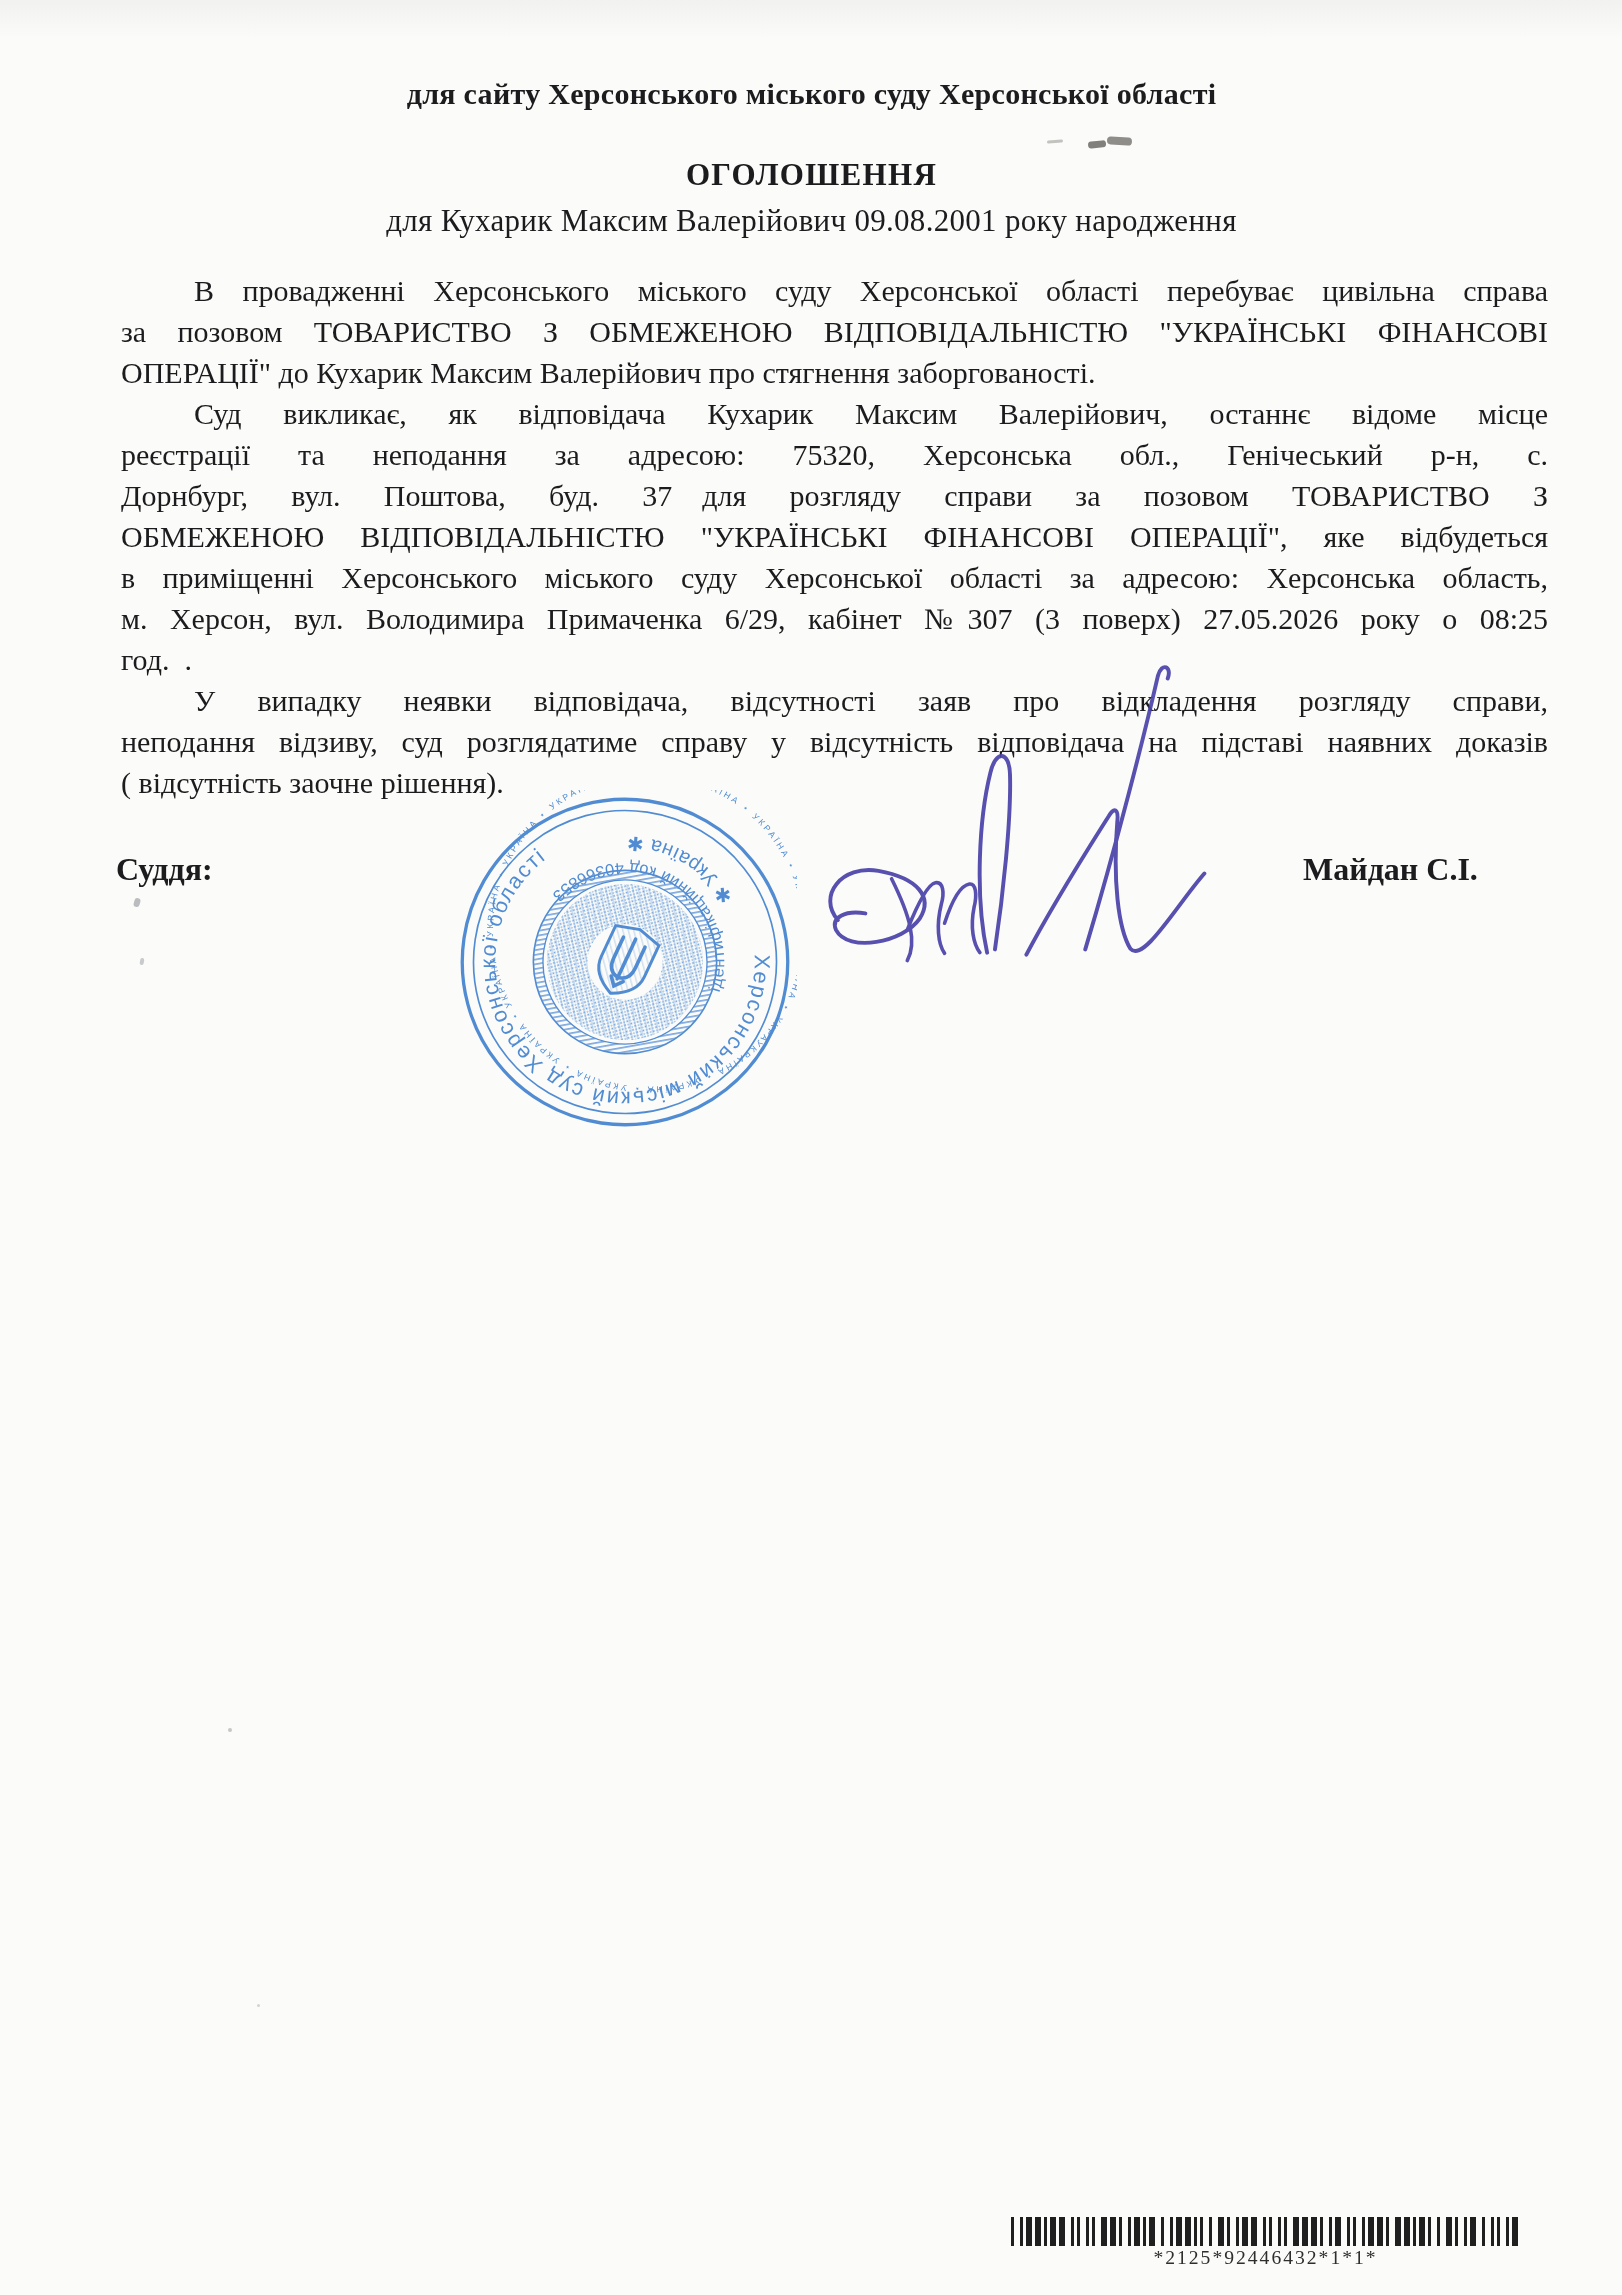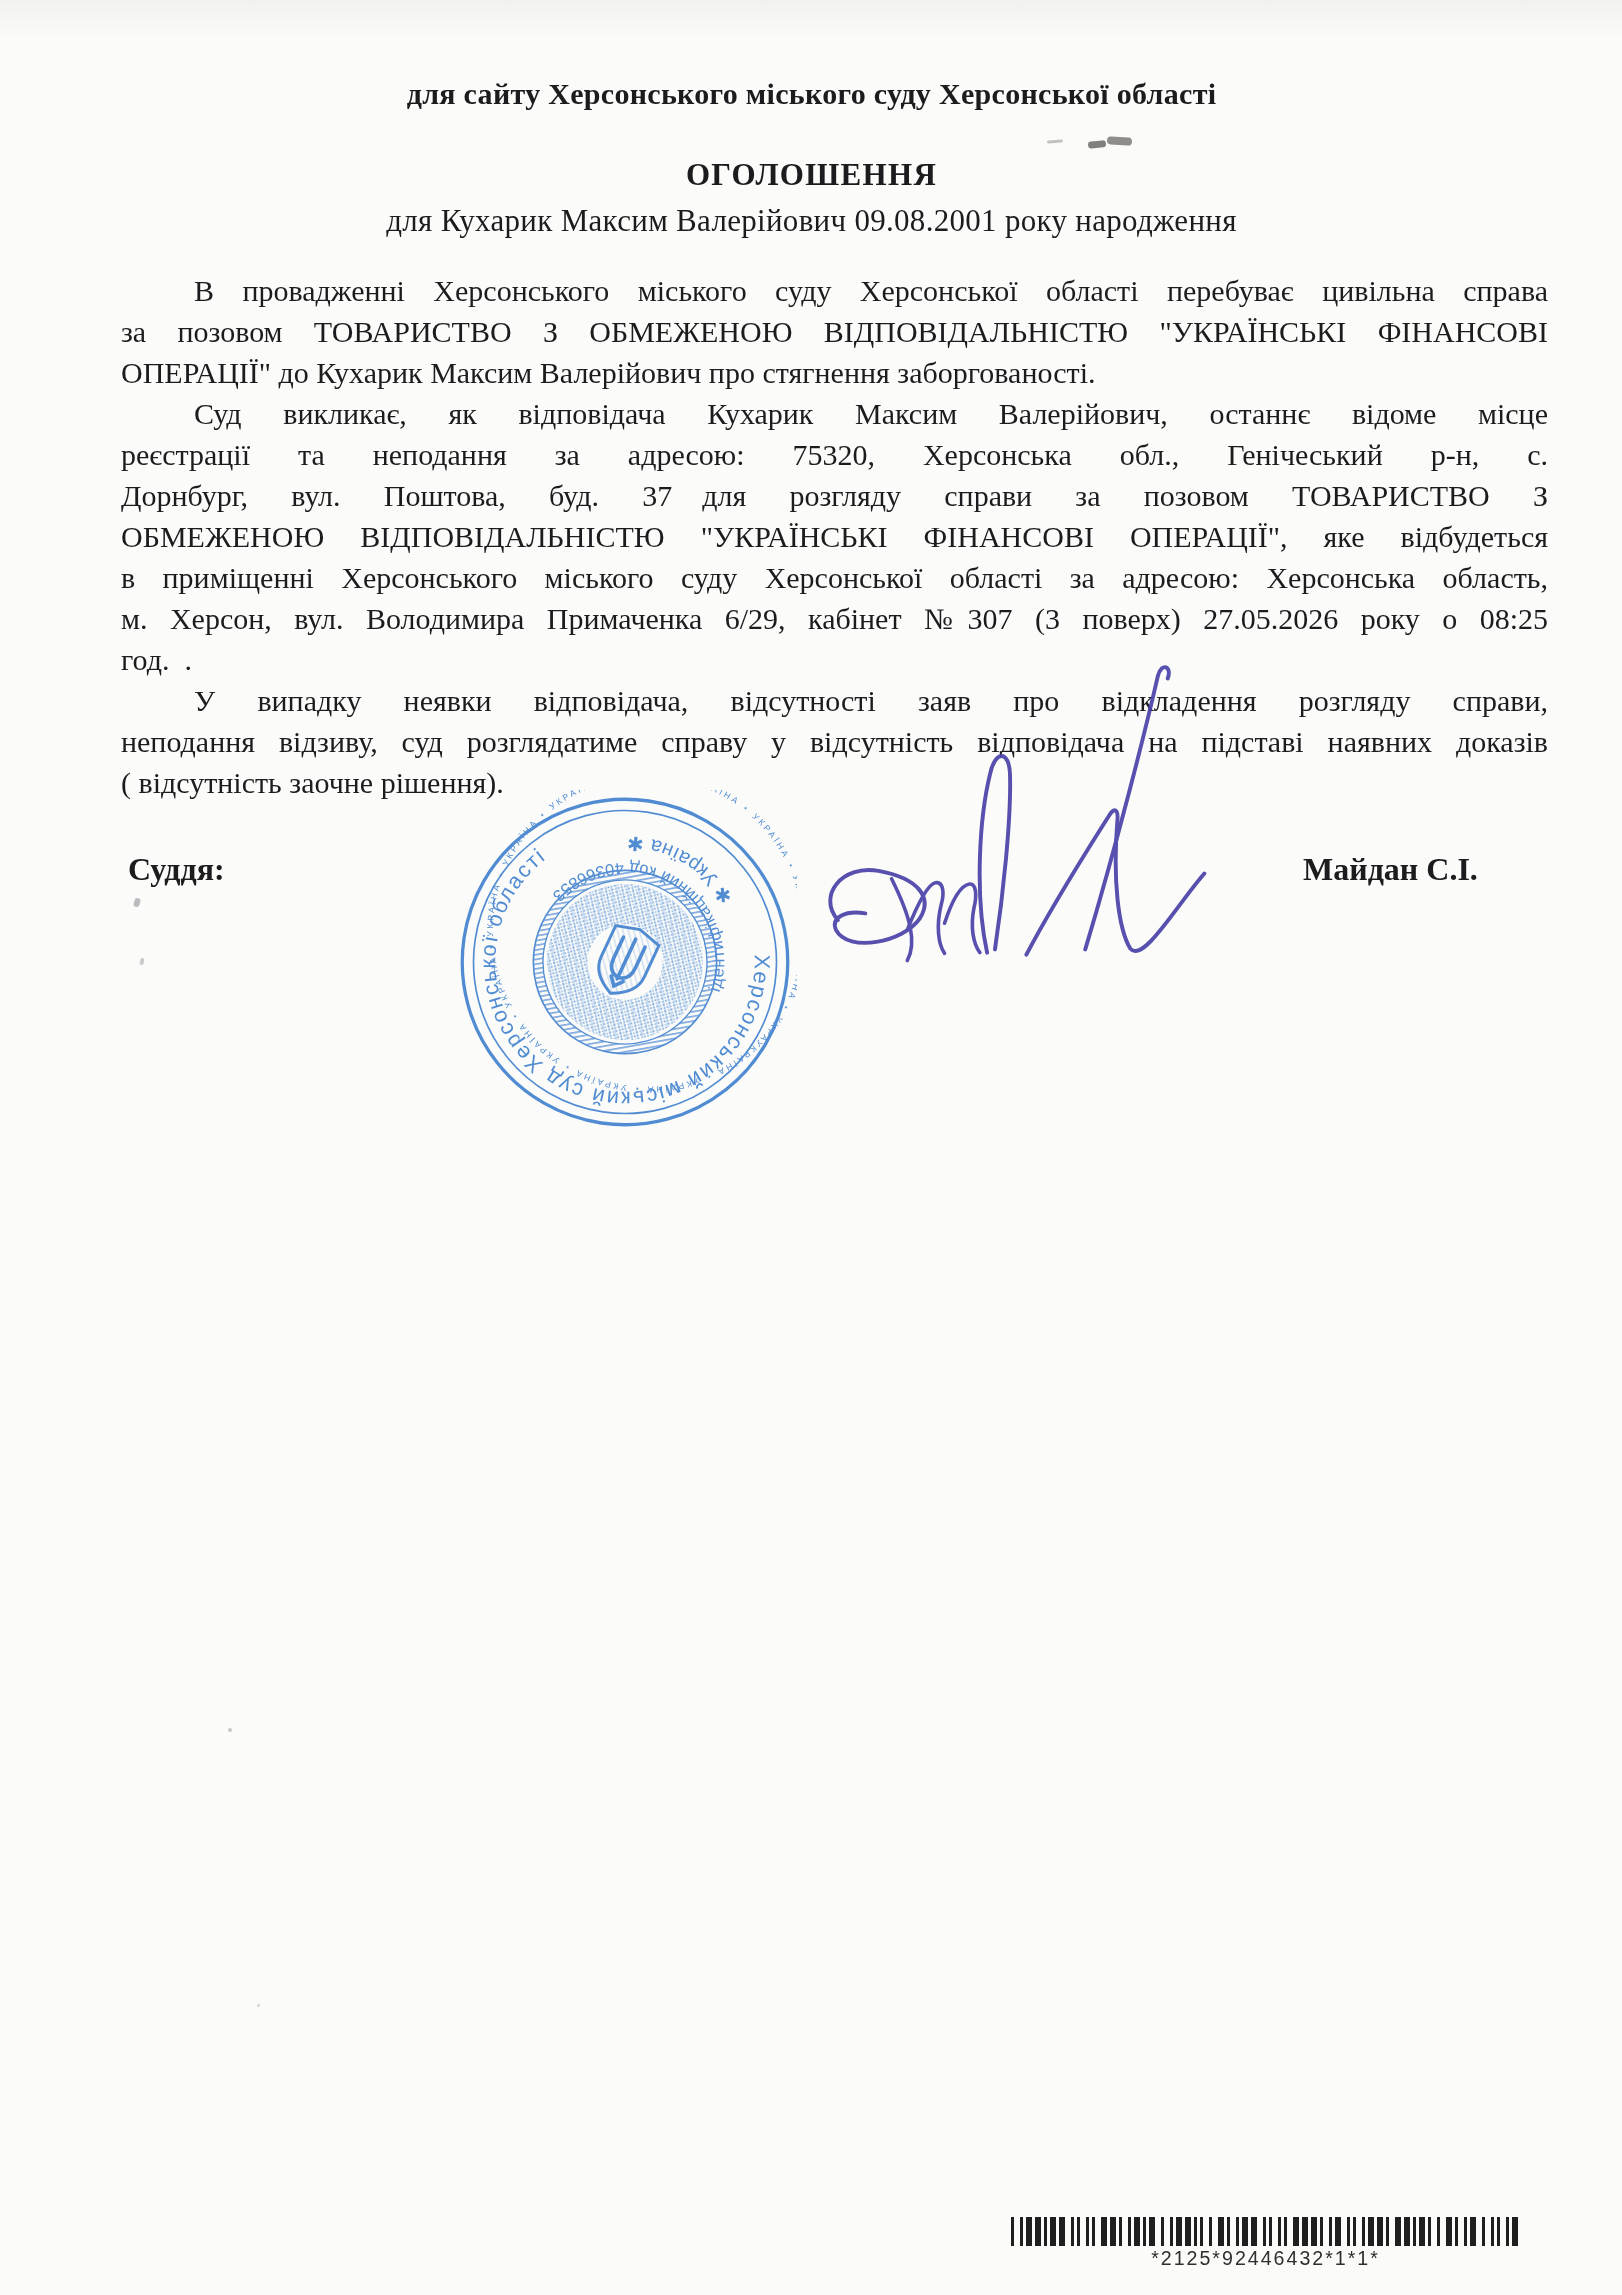--- a/index.html
+++ b/index.html
@@ -24,31 +24,31 @@
   }
   .bodytext{
     position:absolute;left:121px;top:270px;width:1427px;
     font-size:30px;line-height:41px;
   }
   .tline{width:100%;}
   .tline.ind{text-indent:73px;}
   .tline.just{text-align:justify;text-align-last:justify;}
   .judge-row{position:absolute;left:0;top:851px;width:1623px;height:46px;
     font-size:32px;font-weight:bold;}
-  .judge-label{position:absolute;left:128px;top:0;}
+  .judge-label{position:absolute;left:116px;top:0;}
   .judge-name{position:absolute;left:1303px;top:0;}
   .stamp-svg{position:absolute;left:453px;top:790px;opacity:.9;z-index:3;}
   .sig-svg{position:absolute;left:779px;top:622px;z-index:4;}
   .barcode-wrap{position:absolute;left:1011px;top:2217px;width:509px;z-index:2;}
   .bars{display:flex;align-items:stretch;height:29px;width:509px;overflow:hidden;}
   .bc-bar{flex:none;height:100%;background:#1f1f1f;}
   .bc-gap{flex:none;height:100%;background:transparent;}
   .bctext{
     width:100%;text-align:center;margin-top:1.3px;
-    font-family:Liberation Sans, sans-serif;font-size:19.6px;letter-spacing:2px;color:#2e2e2e;
+    font-family:Liberation Serif, serif;font-size:19.6px;letter-spacing:2px;color:#2e2e2e;
   }
   .artifact{position:absolute;pointer-events:none;}
   .a-smudge1{left:1088px;top:141px;width:17.7px;height:6.5px;background:#4d4b48;border-radius:3.3px;opacity:.7;transform:rotate(-6deg);}
   .a-smudge2{left:1107px;top:137px;width:25px;height:7.9px;background:#55524e;border-radius:3.9px;opacity:.65;transform:rotate(4deg);}
   .a-dash{left:1047px;top:140px;width:15.7px;height:3.3px;background:#8a8a86;border-radius:2px;opacity:.5;transform:rotate(-5deg);}
   .a-speck1{left:134px;top:898px;width:5.9px;height:9.2px;background:#6a6f78;border-radius:3.3px;opacity:.45;transform:rotate(16deg);}
   .a-speck2{left:140px;top:958px;width:3.9px;height:6.5px;background:#6a6f78;border-radius:2.6px;opacity:.35;transform:rotate(10deg);}
   .a-dot1{left:228px;top:1728px;width:3.9px;height:3.9px;background:#7b7b78;border-radius:50%;opacity:.4;}
   .a-dot2{left:257px;top:2004px;width:3.3px;height:3.3px;background:#8a8a86;border-radius:50%;opacity:.35;}
 </style>

